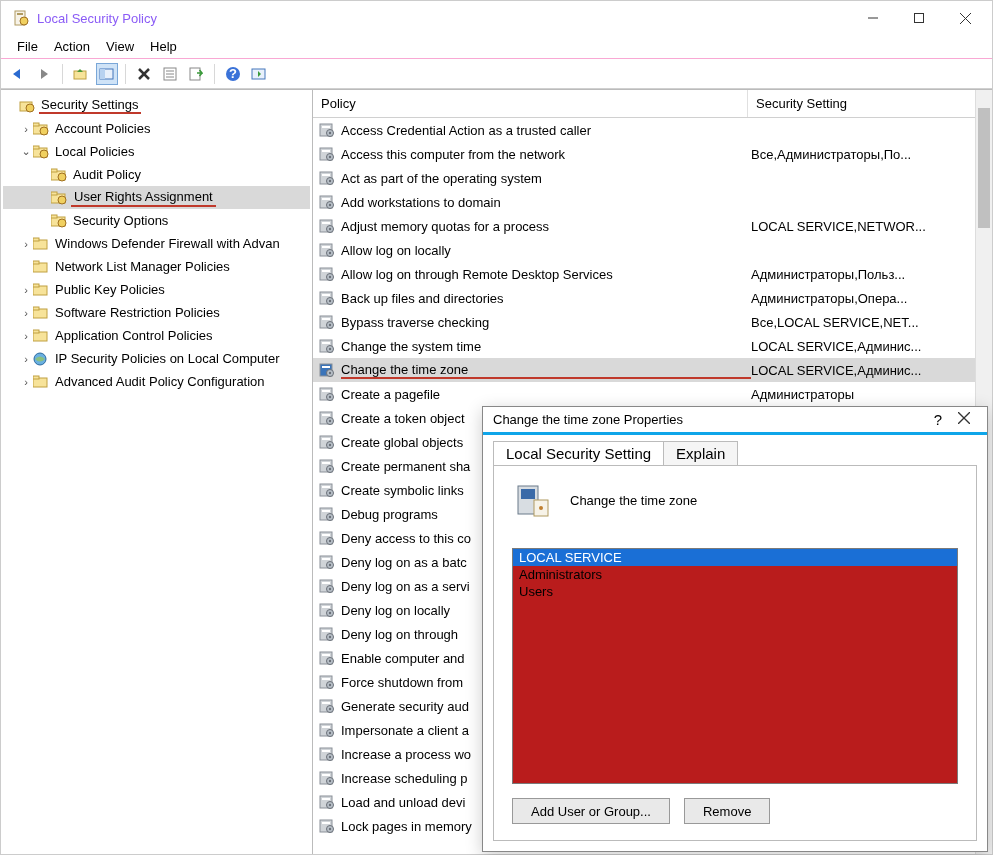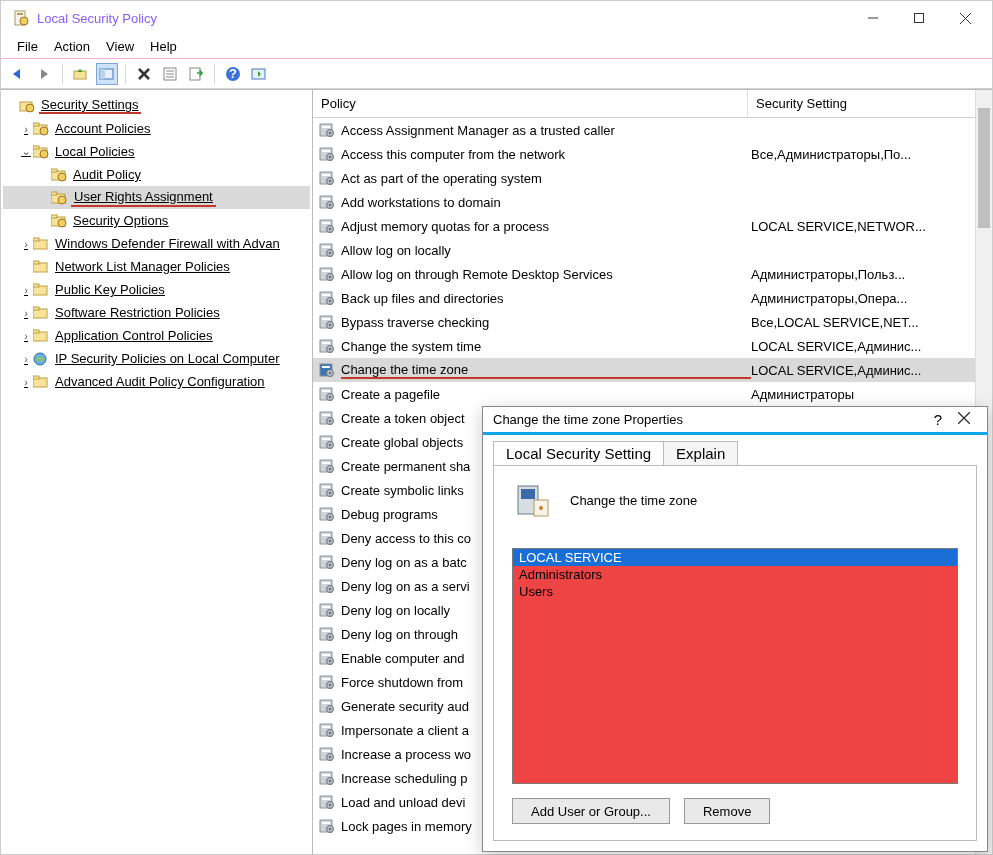--- a/index.html
+++ b/index.html
@@ -11,21 +11,21 @@
   .titlebar .spacer { flex: 1; }
   .caption-btn { width: 46px; height: 30px; display: flex; align-items: center; justify-content: center; color: #333; }
   .menubar { height: 24px; display: flex; align-items: center; padding: 0 8px; gap: 0; background: #fff; border-bottom: 1px solid #f9a8d4;}
   .menubar .menu-item { padding: 2px 8px; }
   .toolbar { height: 30px; display: flex; align-items: center; padding: 2px 6px; gap: 4px; background: #fff; border-bottom: 1px solid #d0d0d0;}
   .tbtn { width: 22px; height: 22px; display:flex; align-items:center; justify-content:center; border:1px solid transparent; }
   .tbtn.active { border:1px solid #7aa7d8; background:#cfe3f7; }
   .tsep { width:1px; height:20px; background:#d8d8d8; margin:0 3px; }
   .content { flex:1; display:flex; min-height:0; border-top:1px solid #bbb;}
   .tree-pane { width: 312px; border-right: 1px solid #bbb; padding: 4px 2px; overflow: hidden; background:#fff; }
-  .tree ul { list-style:none; margin:0; padding:0;text-decoration:underline; }
+  .tree ul { list-style:none; margin:0; padding:0; }
   .tree li { white-space: nowrap; }
   .tree .row { display:flex; align-items:center; height:23px; padding-left: 2px; }
   .tree .twisty { width:14px; text-align:center; color:#555; font-size:11px; }
   .tree .tw-blank { width:14px; }
   .tree .folder { width:16px; height:14px; margin-right:4px; }
   .tree .lbl { padding: 0 2px; }
   .tree .sel { background:#d9d9d9; }
   .tree .ind1 { padding-left: 16px; }
   .tree .ind2 { padding-left: 34px; }
   .underline-red { border-bottom: 2px solid #c0392b; }
@@ -50,21 +50,21 @@
   .dlg-title .dlg-text { flex:1; font-size:13px; }
   .dlg-title .help { width:26px; text-align:center; font-size:15px; }
   .dlg-title .close { width:26px; text-align:center; }
   .dlg-body { flex:1; padding: 6px 10px 10px 10px; display:flex; flex-direction:column; }
   .tabs { display:flex; height:24px; }
   .tab { padding: 3px 12px; border:1px solid #bbb; border-bottom:none; background:#f5f5f5; margin-right:-1px; font-size:15px;}
   .tab.active { background:#fff; position:relative; z-index:2; }
   .tab-page { border:1px solid #bbb; flex:1; padding: 14px 18px 16px 18px; display:flex; flex-direction:column; background:#fff;}
   .heading { display:flex; align-items:center; gap:18px; margin-bottom:28px; }
   .heading .hicon { width:40px; height:40px; }
-  .listbox { flex:1; border:1px solid #7a7a7a; background:#ef4444; font-family: Georgia, 'Times New Roman', serif; font-size:14px; overflow:hidden;}
+  .listbox { flex:1; border:1px solid #7a7a7a; background:#b91c1c; font-family: Georgia, 'Times New Roman', serif; font-size:14px; overflow:hidden;}
   .listbox .li-row { padding:1px 6px; }
   .listbox .li-row.sel { background:#1a6fd6; color:#fff; }
   .dlg-buttons { display:flex; gap:14px; margin-top:14px; }
   .btn { height:26px; padding: 0 18px; background:#e9e9e9; border:1px solid #999; font-size:13px; display:flex; align-items:center; }
 </style>
 </head>
 <body>
 
 <div class="window">
 
@@ -314,21 +314,21 @@
         <div class="col col-setting">Security Setting</div>
       </div>
       <div class="list-body" id="list-body">
           <div class="list-row">
             <span class="picon"><svg width="16" height="16">
                 <rect class="box" x="1" y="2" width="12" height="12" fill="#d0d4d8" stroke="#8a9098"></rect>
                 <rect x="3" y="4" width="8" height="2" fill="#fff"></rect>
                 <circle cx="11" cy="11" r="3.5" fill="#b8c0c8" stroke="#6a7078"></circle>
                 <circle cx="11" cy="11" r="1.2" fill="#6a7078"></circle>
               </svg></span>
-            <span class="pname">Access Assignment Manager as a trusted caller</span>
+            <span class="pname">Access Credential Action as a trusted caller</span>
             <span class="psett"></span>
           </div>
           <div class="list-row">
             <span class="picon"><svg width="16" height="16">
                 <rect class="box" x="1" y="2" width="12" height="12" fill="#d0d4d8" stroke="#8a9098"></rect>
                 <rect x="3" y="4" width="8" height="2" fill="#fff"></rect>
                 <circle cx="11" cy="11" r="3.5" fill="#b8c0c8" stroke="#6a7078"></circle>
                 <circle cx="11" cy="11" r="1.2" fill="#6a7078"></circle>
               </svg></span>
             <span class="pname">Access this computer from the network</span>

